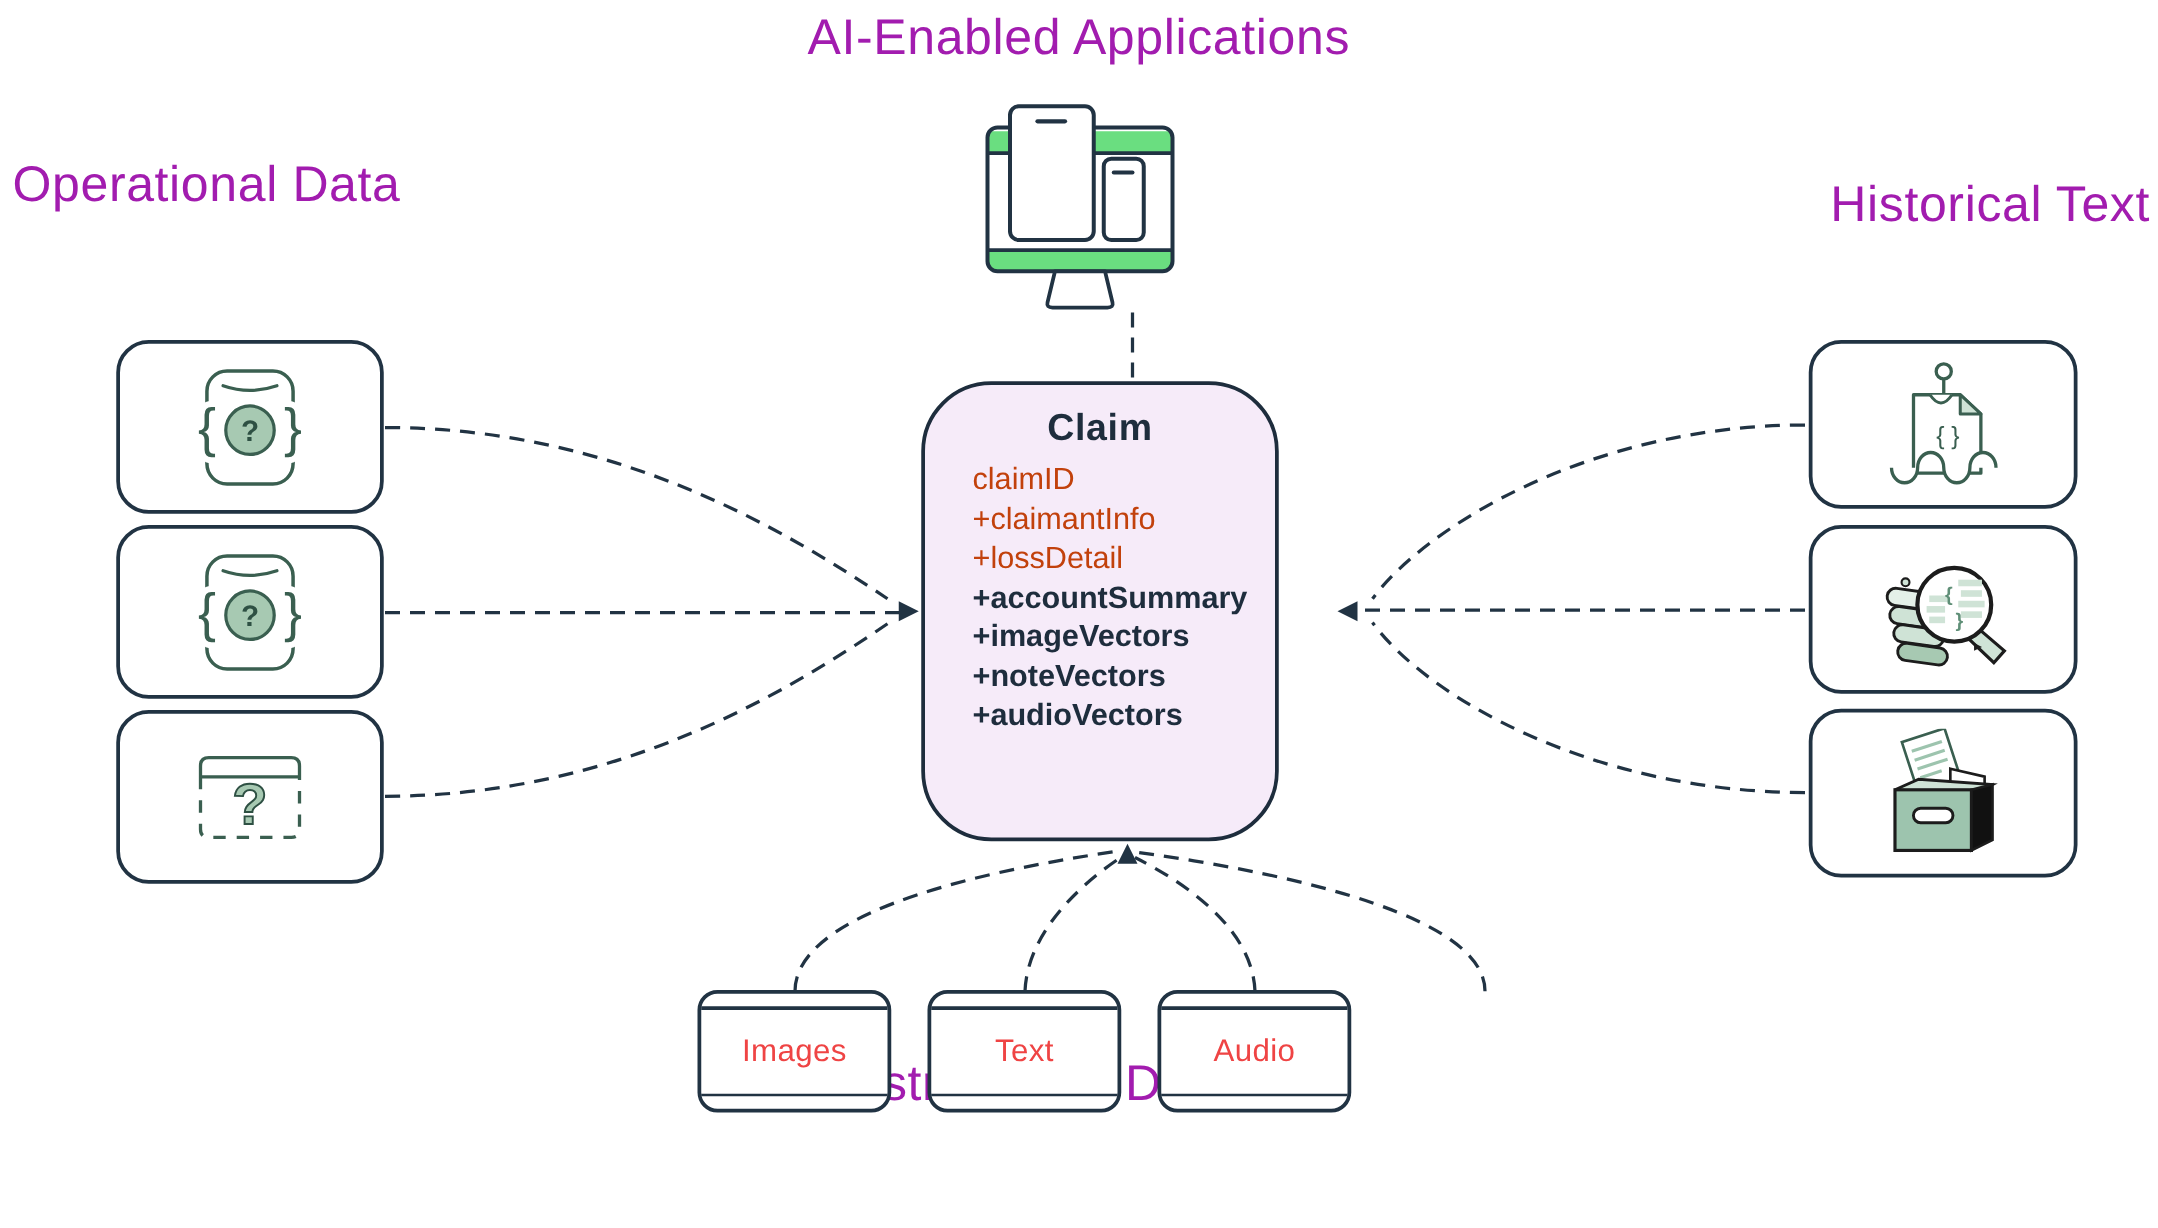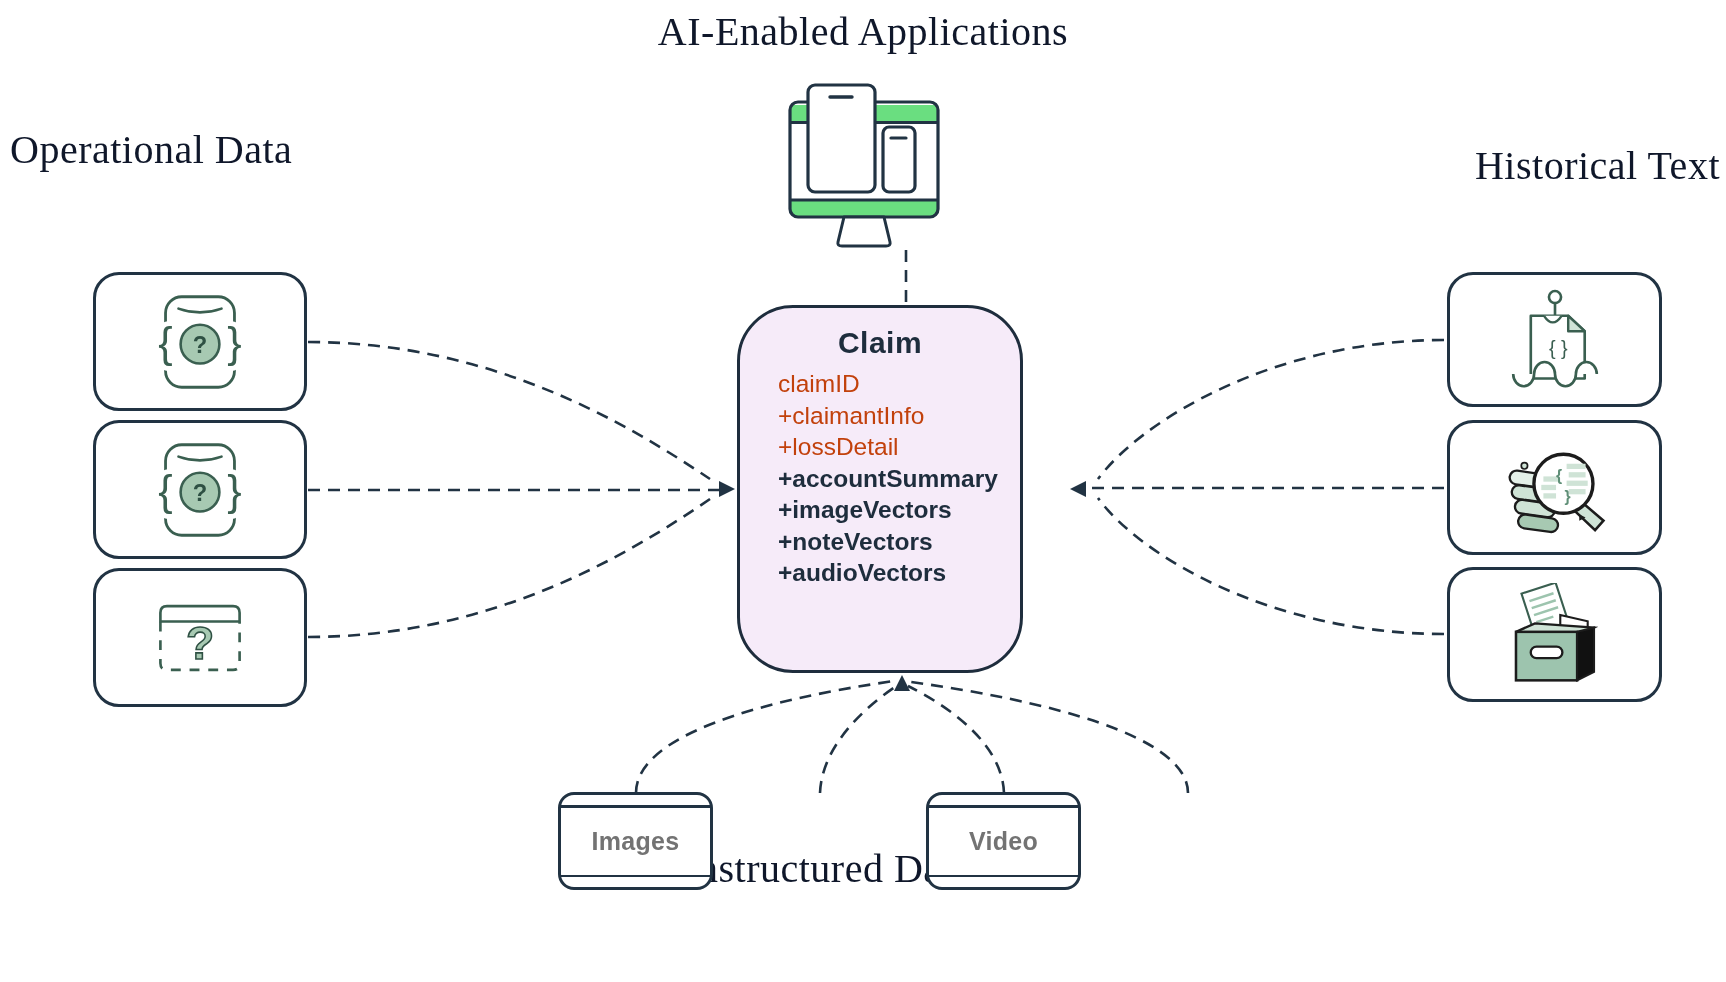--- a/index.html
+++ b/index.html
@@ -1,21 +1,21 @@
 <!DOCTYPE html>
 <html><head>
 <meta charset="utf-8">
 <style>
   html,body{margin:0;padding:0;background:#fff;}
   #canvas{
     position:relative;width:1726px;height:982px;background:#ffffff;overflow:hidden;
     font-family:"Liberation Sans",sans-serif;color:#213343;
   }
   .big-label{
-    position:absolute;font-size:40px;font-weight:500;letter-spacing:.5px;color:#0f172a;white-space:nowrap;font-family:Liberation Serif, serif;
+    position:absolute;font-size:40px;font-weight:500;letter-spacing:.5px;color:#a21caf;white-space:nowrap;
   }
   #title-top{top:8px;left:50%;transform:translateX(-50%);}
   #label-operational{top:126px;left:10px;}
   #label-historical{top:142px;right:6px;}
   #label-unstructured{top:845px;left:820px;transform:translateX(-50%);}
 
   .side-box{
     position:absolute;width:214px;height:139px;border:3px solid #213343;border-radius:26px;
     background:#fff;display:flex;align-items:center;justify-content:center;box-sizing:border-box;
   }
@@ -33,21 +33,21 @@
   .ubox{
     position:absolute;top:792px;width:155px;height:98px;box-sizing:border-box;
     border:3px solid #213343;border-radius:16px;background:#fff;
     display:flex;align-items:center;justify-content:center;
   }
   .ubox::before,.ubox::after{
     content:"";position:absolute;left:0;right:0;height:2.5px;background:#213343;
   }
   .ubox::before{top:10px;}
   .ubox::after{bottom:10px;}
-  .ubox .ulabel{font-size:25px;font-weight:700;color:#737373;letter-spacing:.3px;}
+  .ubox .ulabel{font-size:25px;font-weight:400;color:#ef4444;letter-spacing:.3px;}
 
   svg{display:block;}
   .abs{position:absolute;}
 </style>
 </head>
 <body>
 
 <div id="canvas">
 
   <div class="big-label" id="title-top">AI-Enabled Applications</div>
@@ -195,17 +195,20 @@
     <span class="field">+lossDetail</span>
     <span class="field bold">+accountSummary</span>
     <span class="field bold">+imageVectors</span>
     <span class="field bold">+noteVectors</span>
     <span class="field bold">+audioVectors</span>
   </div>
 
   <div class="ubox" style="left:558px">
     <span class="ulabel">Images</span>
   </div>
+  <div class="ubox" style="left:742px">
+    <span class="ulabel">Text</span>
+  </div>
   <div class="ubox" style="left:926px">
-    <span class="ulabel">Video</span>
+    <span class="ulabel">Audio</span>
   </div>
 
 </div>
 
 </body></html>

